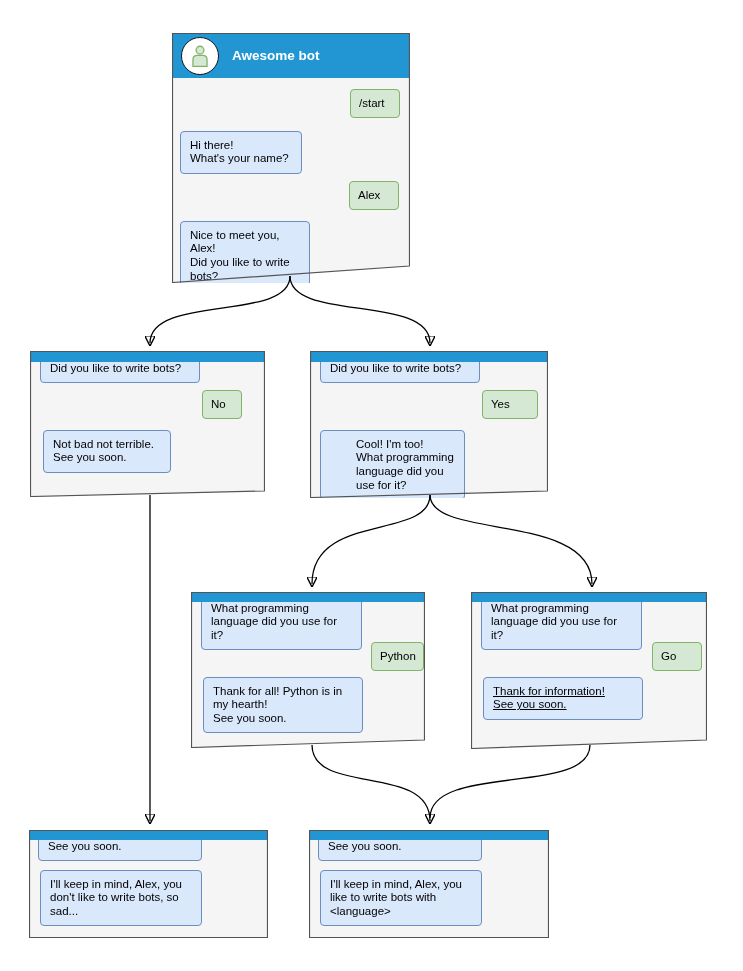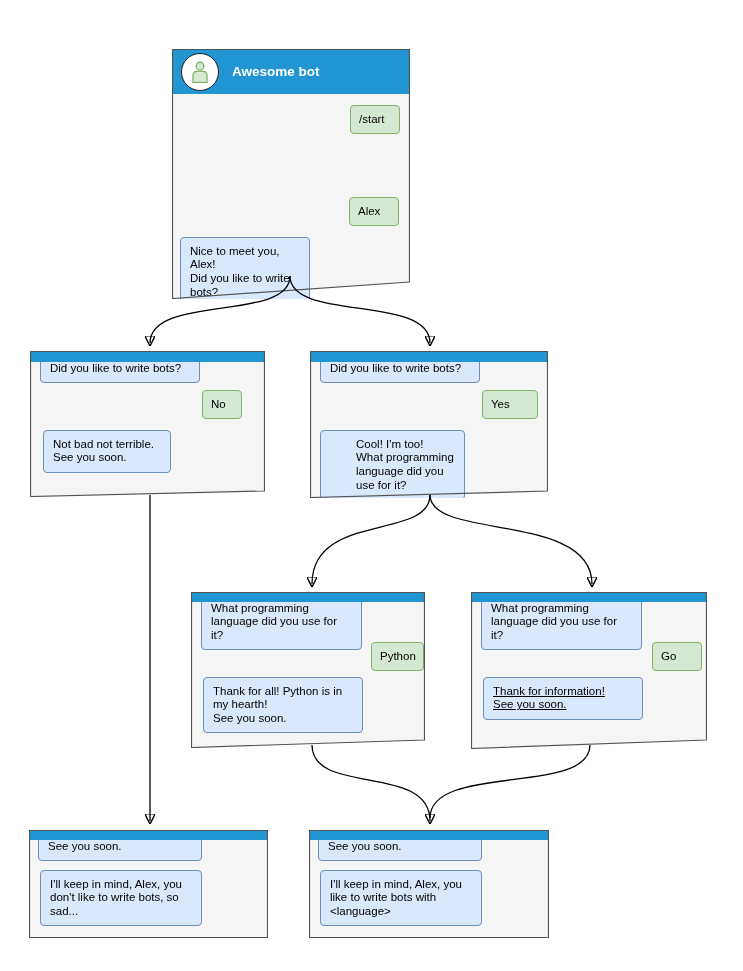--- a/index.html
+++ b/index.html
@@ -22,34 +22,36 @@
   .bot{background:#dae8fc;border:1px solid #6c8ebf;}
   .user{background:#d5e8d4;border:1px solid #82b366;padding:6.5px 8px;}
   .arrows{position:absolute;left:0;top:0;z-index:6;pointer-events:none;}
   .arrows path{fill:none;stroke:#000000;stroke-width:1.3;}
 </style>
 </head>
 <body>
 
 <div class="canvas">
 
-  <div class="window" style="left:172px;top:33px;width:238px;height:250px;margin-top:16px;">
+  <div class="window" style="left:172px;top:33px;width:238px;height:250px;">
     <svg class="frame" width="238" height="250">
         <polygon class="fillpoly" points="0,0 238,0 238,233 0,250"></polygon>
       </svg>
     <div class="header big">
       <span class="avatar">
         <svg width="26" height="26" viewBox="0 0 24 24">
           <circle cx="12" cy="6.6" r="3.6" fill="#d5e8d4" stroke="#82b366" stroke-width="1.2"></circle>
           <path d="M5.5,21.5 v-6 q0,-4 4,-4 h5 q4,0 4,4 v6 z" fill="#d5e8d4" stroke="#82b366" stroke-width="1.2"></path>
         </svg>
       </span>
       <span class="title">Awesome bot</span>
     </div>
     <div class="bubble user" style="left:178px;top:56px;width:50px;">/start</div>
+    <div class="bubble bot" style="left:8px;top:98px;width:122px;">Hi there!
+What's your name?</div>
     <div class="bubble user" style="left:177px;top:148px;width:50px;">Alex</div>
     <div class="bubble bot" style="left:8px;top:188px;width:130px;">Nice to meet you, Alex!
 Did you like to write bots?</div>
     <svg class="frame-top" width="238" height="250">
         <polygon class="linepoly" points="0.5,0.5 237.5,0.5 237.5,233 0.5,249.5"></polygon>
       </svg>
   </div>
 
   <div class="window" style="left:30px;top:351px;width:235px;height:146px;">
     <svg class="frame" width="235" height="146">

